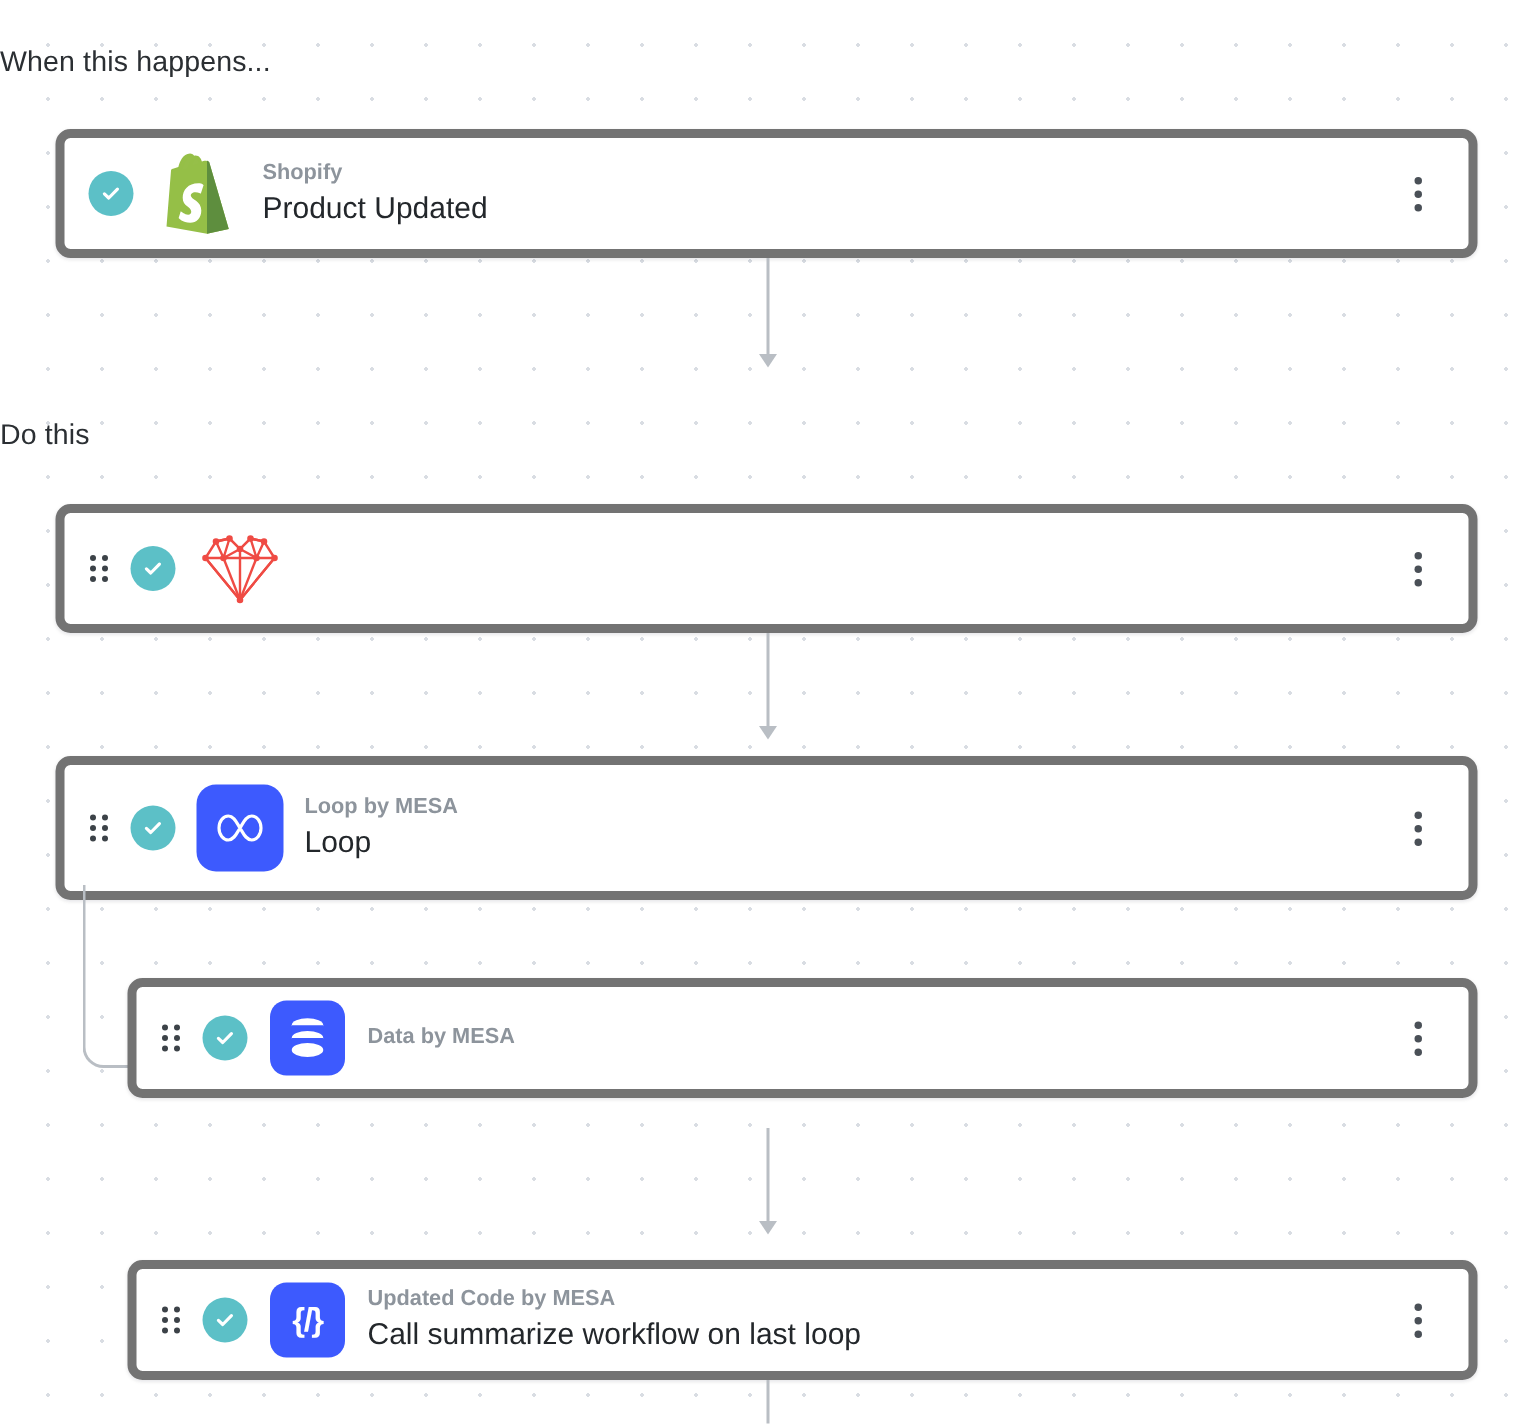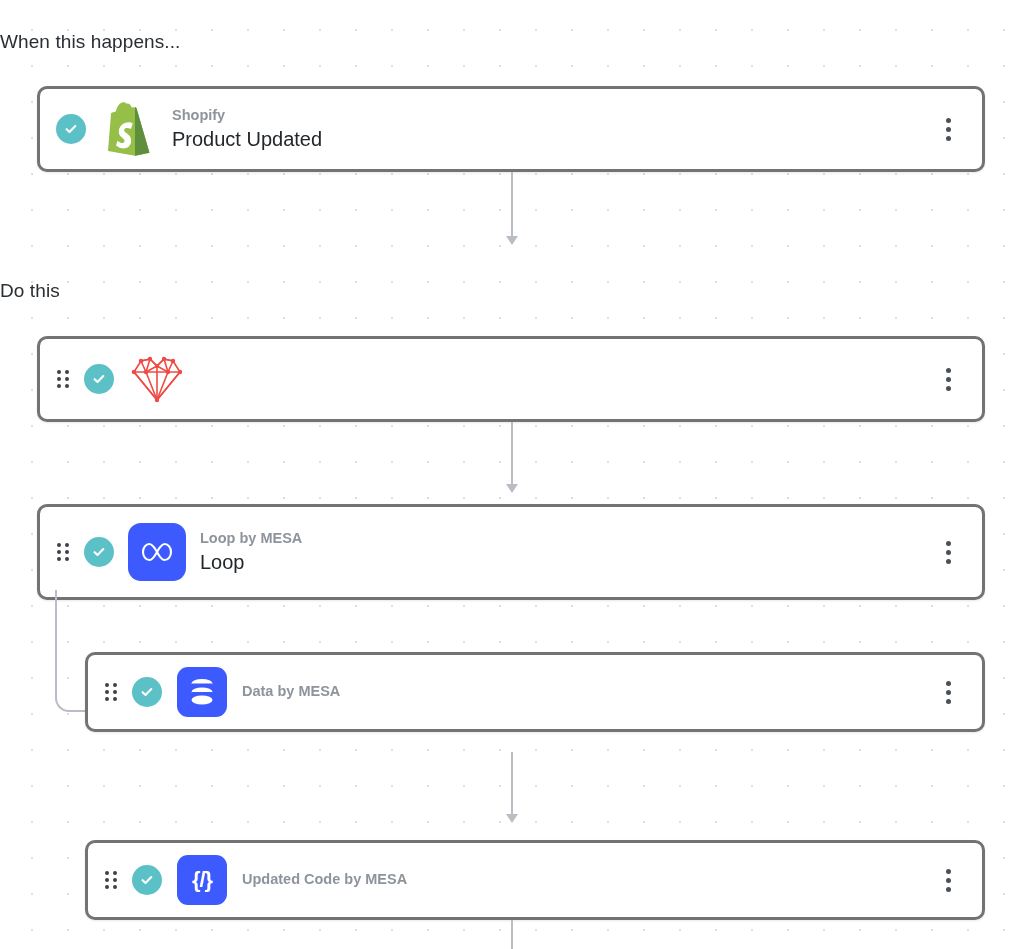--- a/index.html
+++ b/index.html
@@ -73,21 +73,21 @@
     position: absolute;
     border-left: 2px solid #b9bec4;
     border-bottom: 2px solid #b9bec4;
     border-bottom-left-radius: 14px;
   }
 
   
   .card {
     position: absolute;
     background: #ffffff;
-    border: 3px solid #737373;
+    border: 6px solid #737373;
     border-radius: 10px;
     box-shadow: 0 1px 3px rgba(16,24,40,.06), 0 1px 2px rgba(16,24,40,.04);
     display: flex;
     align-items: center;
     box-sizing: border-box;
   }
   .card-left {
     display: flex;
     align-items: center;
     flex: 1 1 auto;
@@ -434,20 +434,21 @@
       </div>
 
       <div class="app-icon small" style="margin-left:14px;">
         <div class="icon-tile small">
           <span class="code-glyph small">{/}</span>
         </div>
       </div>
 
       <div class="card-text">
         <div class="app-name">Updated Code by MESA</div>
+        <div class="step-title">Call summarize workflow on last loop</div>
       </div>
     </div>
 
     <div class="kebab">
       <span></span>
         <span></span>
         <span></span>
     </div>
   </div>
 

